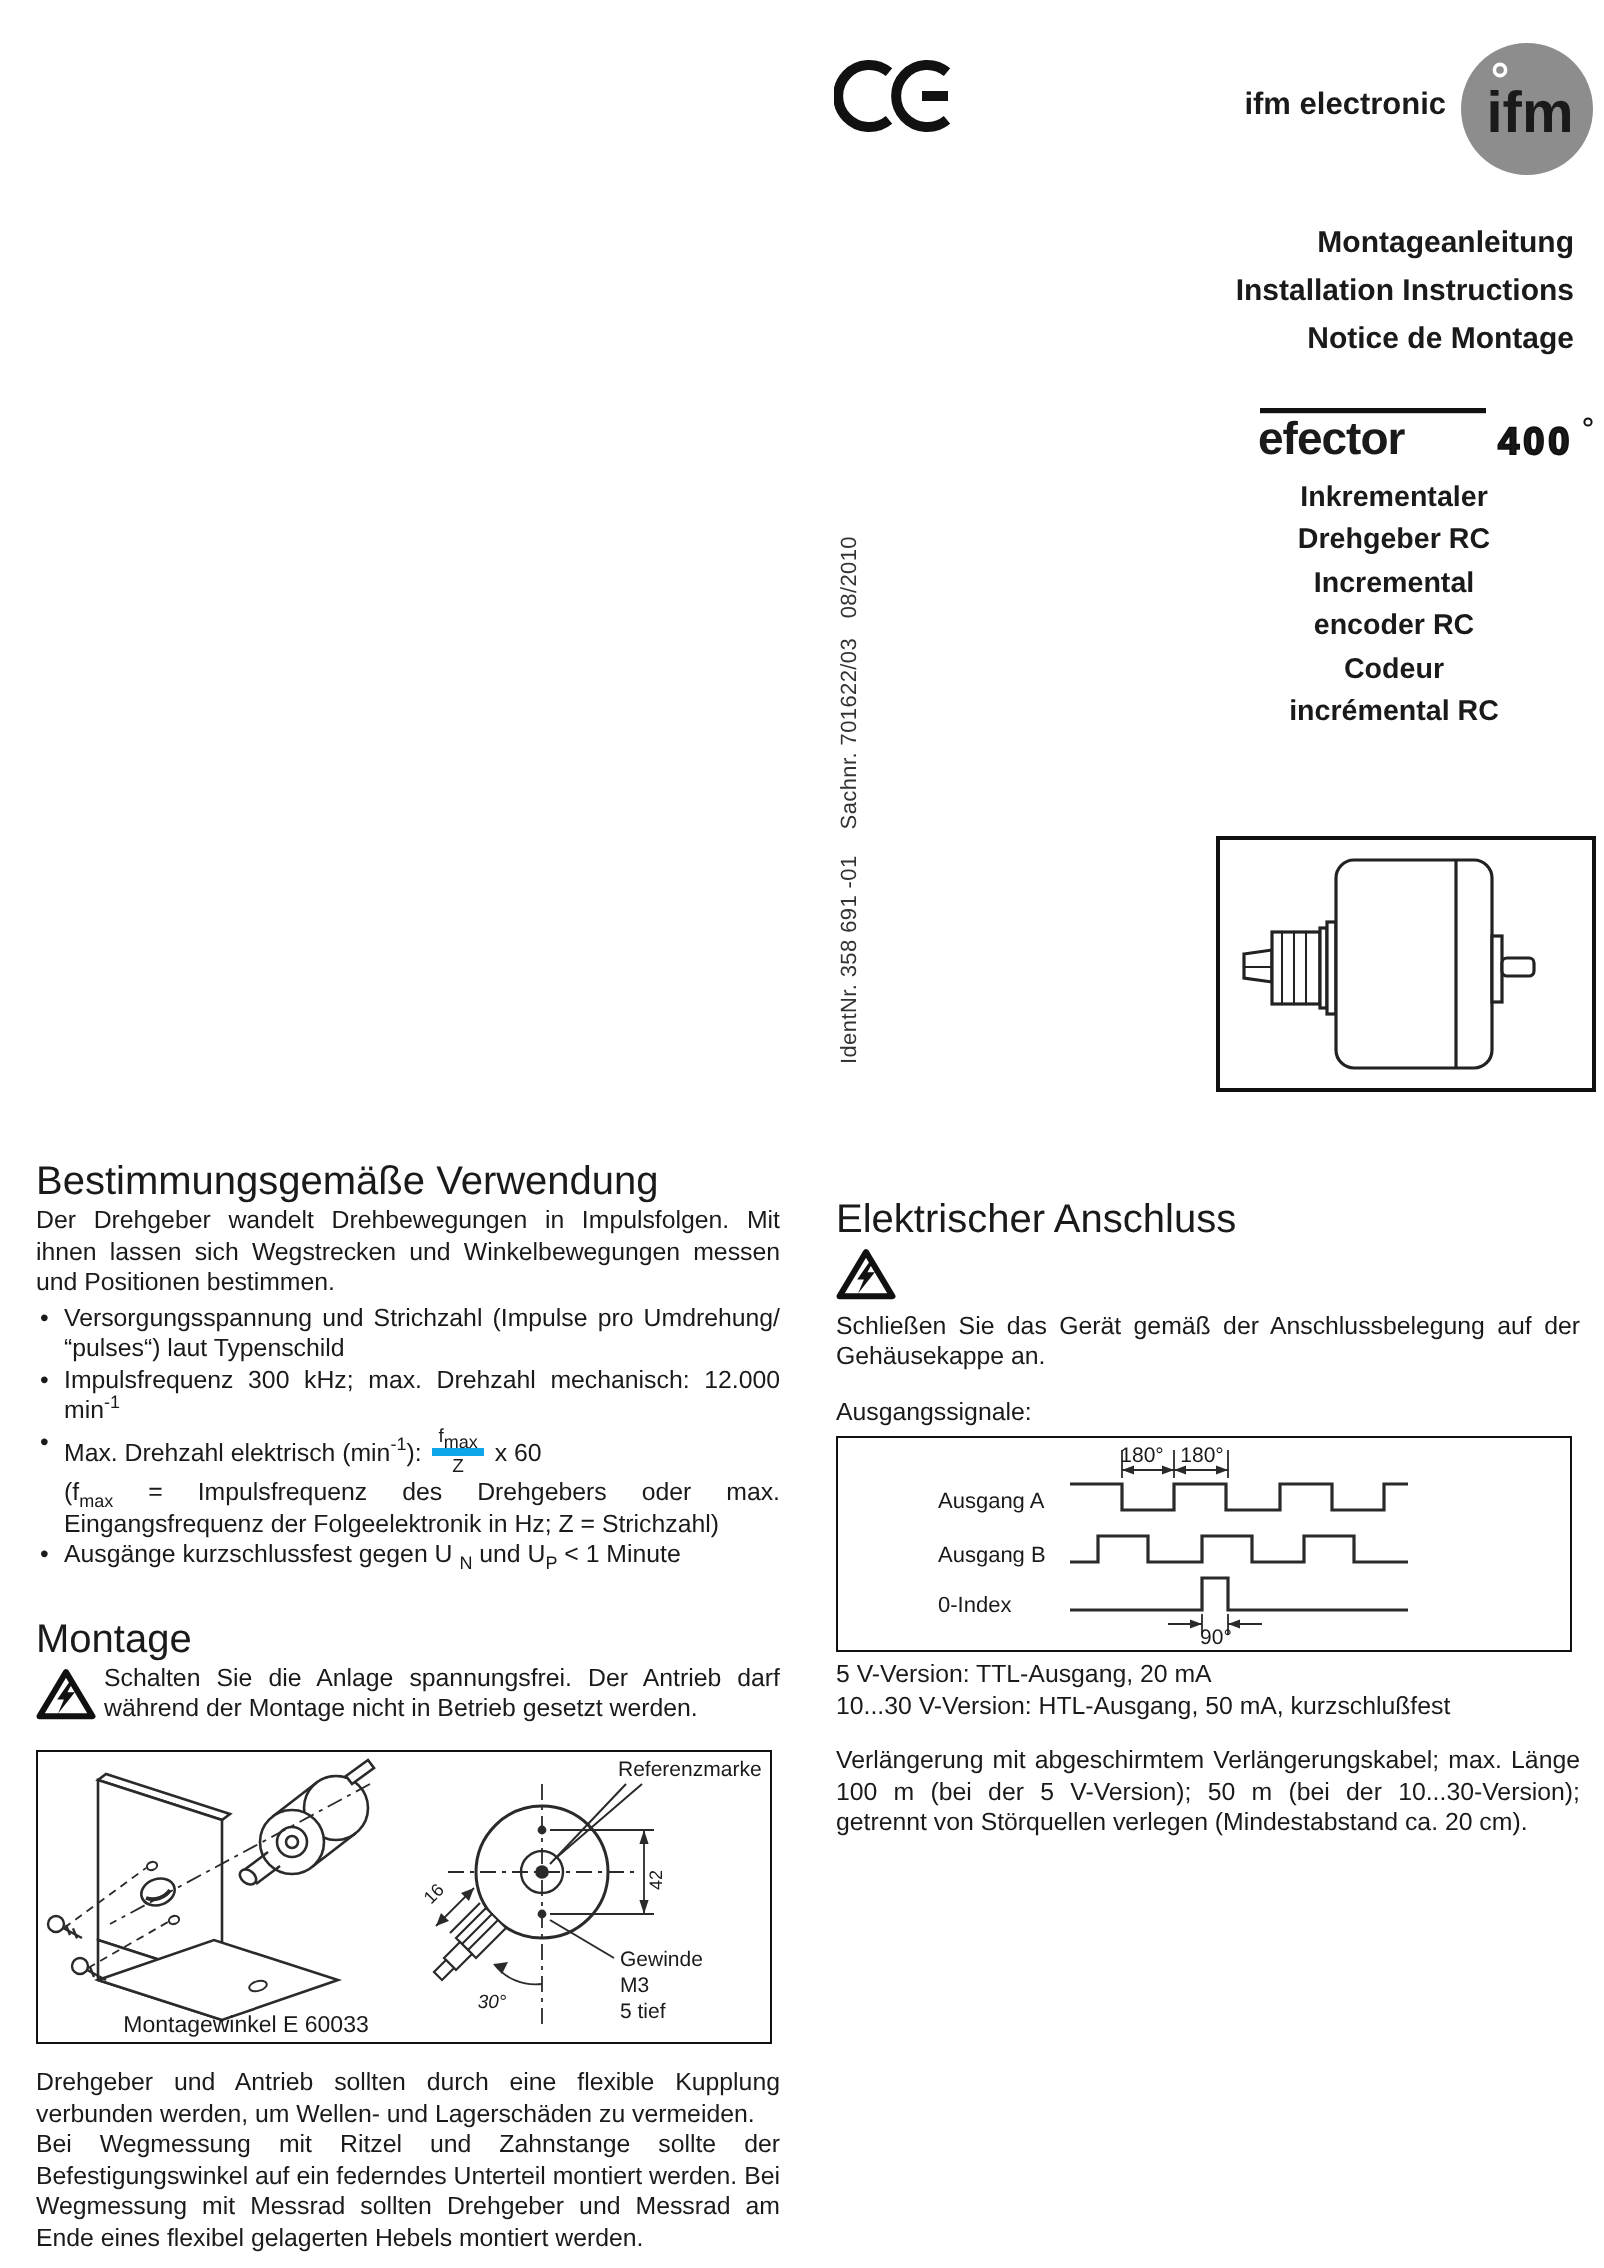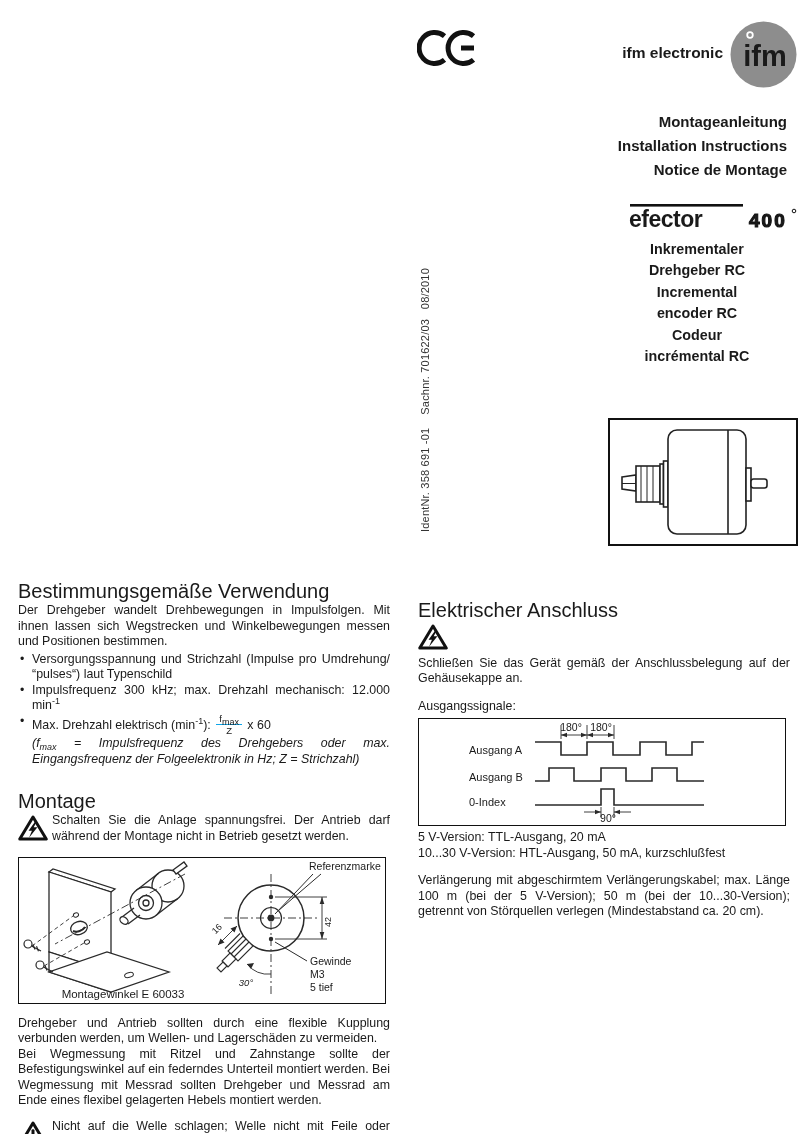--- a/index.html
+++ b/index.html
@@ -13,25 +13,25 @@
   .product-titles .pair{margin-bottom:2px;}
   .ident-vertical{width:300px;height:16px;text-align:center;transform:rotate(-90deg);
                   font-size:11px;color:#333;white-space:pre;letter-spacing:.2px;}
   
   .col{position:absolute;width:372px;font-size:12.4px;line-height:15.5px;}
   .col h2{font-size:20px;line-height:17px;font-weight:normal;margin:0 0 3px 0;}
   .col p{margin:0;text-align:justify;}
   .bullets{margin:2px 0 0 0;}
   .bullet{position:relative;padding-left:14px;text-align:justify;}
   .bullet:before{content:"\2022";position:absolute;left:2px;top:0;}
-  .bullet-note{padding-left:14px;text-align:justify;font-style:italic;}
+  .bullet-note{padding-left:14px;text-align:justify;}
   sup{font-size:9px;vertical-align:super;line-height:0;}
   sub{font-size:9px;vertical-align:sub;line-height:0;}
   .frac{display:inline-block;vertical-align:middle;text-align:center;font-size:9.5px;line-height:1.05;margin:0 2px;}
-  .frac .num{display:block;border-bottom:1px solid #0ea5e9;padding:0 3px 1px 3px;}
+  .frac .num{display:block;border-bottom:4px solid #0ea5e9;padding:0 3px 1px 3px;}
   .frac .den{display:block;padding-top:1px;}
   .warnrow{display:flex;align-items:flex-start;margin-top:2px;}
   .warnrow .wicon{flex:0 0 34px;padding-top:2px;}
   .warnrow .wtext{flex:1;text-align:justify;}
   .figbox{width:368px;border:1.5px solid #111;background:#fff;box-sizing:border-box;}
   .mt10{margin-top:10px;} .mt12{margin-top:12px;} .mt4{margin-top:4px;}
   .encoder-box{width:190px;height:128px;border:2px solid #111;box-sizing:border-box;background:#fff;}
   svg text{font-family:"Liberation Sans", sans-serif;fill:#1a1a1a;}
 </style>
 </head>
@@ -123,20 +123,23 @@
         <span>Max. Drehzahl elektrisch (min</span><sup>-1</sup><span>):</span>
         <span class="frac">
           <span class="num"><span>f</span><sub>max</sub></span>
           <span class="den">Z</span>
         </span>
         <span>x 60</span>
       </div>
       <div class="bullet-note">
         <span>(f</span><sub>max</sub><span> = Impulsfrequenz des Drehgebers oder max. Eingangsfrequenz der Folgeelektronik in Hz; Z = Strichzahl)</span>
       </div>
+      <div class="bullet">
+        <span>Ausgänge kurzschlussfest gegen U</span> <sub>N</sub><span> und U</span><sub>P</sub><span> &lt; 1 Minute</span>
+      </div>
     </div>
 
     <h2 class="mt10" style="margin-top:26px;">Montage</h2>
 
     <div class="warnrow">
       <span class="wicon">
         <svg width="30" height="27" viewBox="0 0 34 30">
           <path d="M17 2 L32 27 L2 27 Z" fill="#fff" stroke="#111" stroke-width="3.4" stroke-linejoin="round"></path>
           <polygon points="19,7.5 12,17.5 15.8,17.5 12.5,25.5 22,13.5 17.8,13.5 21,7.5" fill="#111"></polygon>
         </svg>

